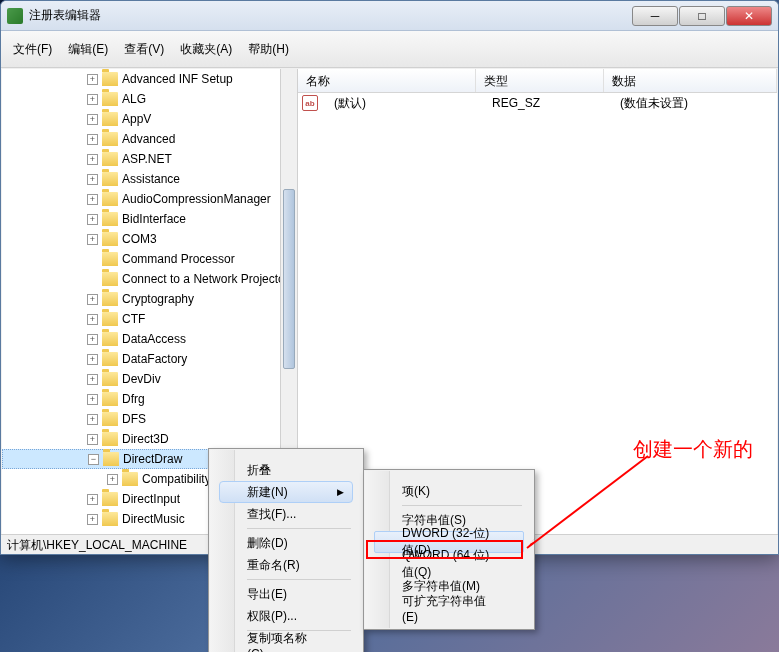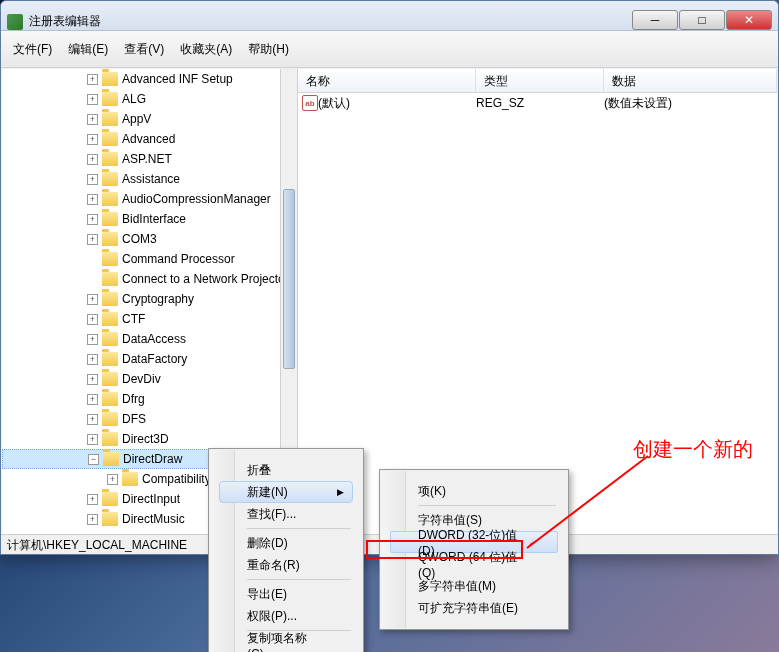--- a/index.html
+++ b/index.html
@@ -1,51 +1,51 @@
 <!DOCTYPE html>
 <html><head>
 <meta charset="utf-8">
 <style>
 *{box-sizing:border-box;margin:0;padding:0;font-family:"Microsoft YaHei",Tahoma,sans-serif;font-size:12px}
 body{background:linear-gradient(135deg,#0a1a3a 0%,#1a3a6a 30%,#4a6a9a 60%,#8a7a9a 100%);width:779px;height:652px;position:relative;overflow:hidden}
 .desktop-icons{position:absolute;top:0;left:120px;display:flex;gap:40px}
 .desktop-icon{width:50px;height:50px;background:rgba(255,255,255,.15);border-radius:4px}
 .window{position:absolute;top:0;left:0;width:779px;height:555px;background:#f0f0f0;border:1px solid #5a7aa0;border-radius:6px 6px 0 0;box-shadow:0 4px 20px rgba(0,0,0,.4)}
-.titlebar{height:30px;background:linear-gradient(#e8eef7,#d5e0ee);border-bottom:1px solid #b0c0d5;display:flex;align-items:flex-end;padding:0 6px;border-radius:6px 6px 0 0}
+.titlebar{height:30px;background:linear-gradient(#e8eef7,#d5e0ee);border-bottom:1px solid #b0c0d5;display:flex;align-items:center;padding:0 6px;border-radius:6px 6px 0 0}
 .title-icon{width:16px;height:16px;background:linear-gradient(135deg,#4a9a4a,#2a7a2a);border-radius:2px;margin-right:6px}
 .title-text{flex:1;color:#000}
 .win-btns{display:flex;gap:1px}
 .win-btn{width:46px;height:20px;background:linear-gradient(#f5f5f5,#d0d0d0);border:1px solid #888;border-radius:3px;display:flex;align-items:center;justify-content:center;cursor:pointer}
 .win-btn.close{width:46px;background:linear-gradient(#e88,#c33);color:#fff}
 .menubar{height:37px;background:linear-gradient(#f8f8f8,#e8e8e8);display:flex;align-items:center;padding:0 4px;border-bottom:1px solid #d0d0d0}
 .menu-item{padding:2px 8px;cursor:pointer}
 .content{display:flex;height:calc(100% - 72px);background:#fff;margin:1px}
 .tree-pane{width:296px;overflow:auto;border-right:1px solid #d0d0d0;position:relative}
 .tree-node{display:flex;align-items:center;height:20px;padding-left:85px;white-space:nowrap;cursor:pointer}
 .tree-node.selected{background:#cce8ff;border:1px dotted #7aa7d8}
 .expander{width:11px;height:11px;border:1px solid #999;background:#fff;display:flex;align-items:center;justify-content:center;font-size:9px;color:#555;margin-right:4px;cursor:pointer}
 .expander.empty{border:none;background:none}
 .folder-icon{width:16px;height:14px;background:linear-gradient(#fde89a,#f0c850);border-radius:1px 1px 0 0;margin-right:4px;position:relative}
 .folder-icon:before{content:'';position:absolute;top:-3px;left:0;width:7px;height:3px;background:#f0c850;border-radius:1px 1px 0 0}
 .tree-node.child{padding-left:105px}
 .list-pane{flex:1;background:#fff}
 .list-header{height:24px;background:linear-gradient(#fff,#eef2f8);border-bottom:1px solid #d5d5d5;display:flex}
 .list-header-col{padding:4px 8px;border-right:1px solid #e0e0e0}
 .list-row{display:flex;height:20px;align-items:center;padding-left:4px}
-.ab-icon{width:16px;height:16px;background:#fff;border:1px solid #c0504d;color:#c0504d;font-size:8px;font-weight:bold;display:flex;align-items:center;justify-content:center;margin-right:0;border-radius:2px}
+.ab-icon{width:16px;height:16px;background:#fff;border:1px solid #c0504d;color:#c0504d;font-size:8px;font-weight:bold;display:flex;align-items:center;justify-content:center;margin-right:16px;border-radius:2px}
 .statusbar{height:20px;background:#f0f0f0;border-top:1px solid #d0d0d0;padding:2px 6px;position:absolute;bottom:0;left:0;right:0}
 .scrollbar-v{position:absolute;right:0;top:0;bottom:0;width:17px;background:#f0f0f0;border-left:1px solid #d0d0d0}
 .scrollbar-thumb{position:absolute;left:2px;right:2px;top:120px;height:180px;background:linear-gradient(90deg,#d5e0ee,#b0c5dd);border:1px solid #9ab;border-radius:2px}
 .context-menu{position:absolute;background:#f0f0f0;border:1px solid #979797;box-shadow:3px 3px 6px rgba(0,0,0,.3);padding:10px}
 .ctx-item{height:22px;display:flex;align-items:center;padding:0 30px 0 28px;cursor:pointer;position:relative}
 .ctx-item:hover,.ctx-item.hover{background:linear-gradient(#e8f0fb,#d0e0f5);border:1px solid #aecff7;border-radius:4px;padding:0 29px 0 27px}
 .ctx-sep{height:1px;background:#d0d0d0;margin:3px 2px 3px 28px}
 .ctx-arrow{position:absolute;right:8px;font-size:9px}
 .ctx-strip{position:absolute;left:1px;top:1px;bottom:1px;width:25px;background:linear-gradient(90deg,#f4f4f4,#e8e8e8);border-right:1px solid #d8d8d8}
-.submenu{left:379px;top:469px;width:190px}
+.submenu{left:363px;top:469px;width:172px}
 .submenu .ctx-item.highlight{background:linear-gradient(#e8f0fb,#d0e0f5);border:1px solid #aecff7;border-radius:2px;padding:0 29px 0 27px}
 .annotation{position:absolute;color:#ff0000;font-size:20px}
 .red-box{position:absolute;border:2px solid #ff0000}
 </style>
 </head>
 <body>
 
 <div class="desktop-icons">
   <div class="desktop-icon"></div>
   <div class="desktop-icon"></div>

